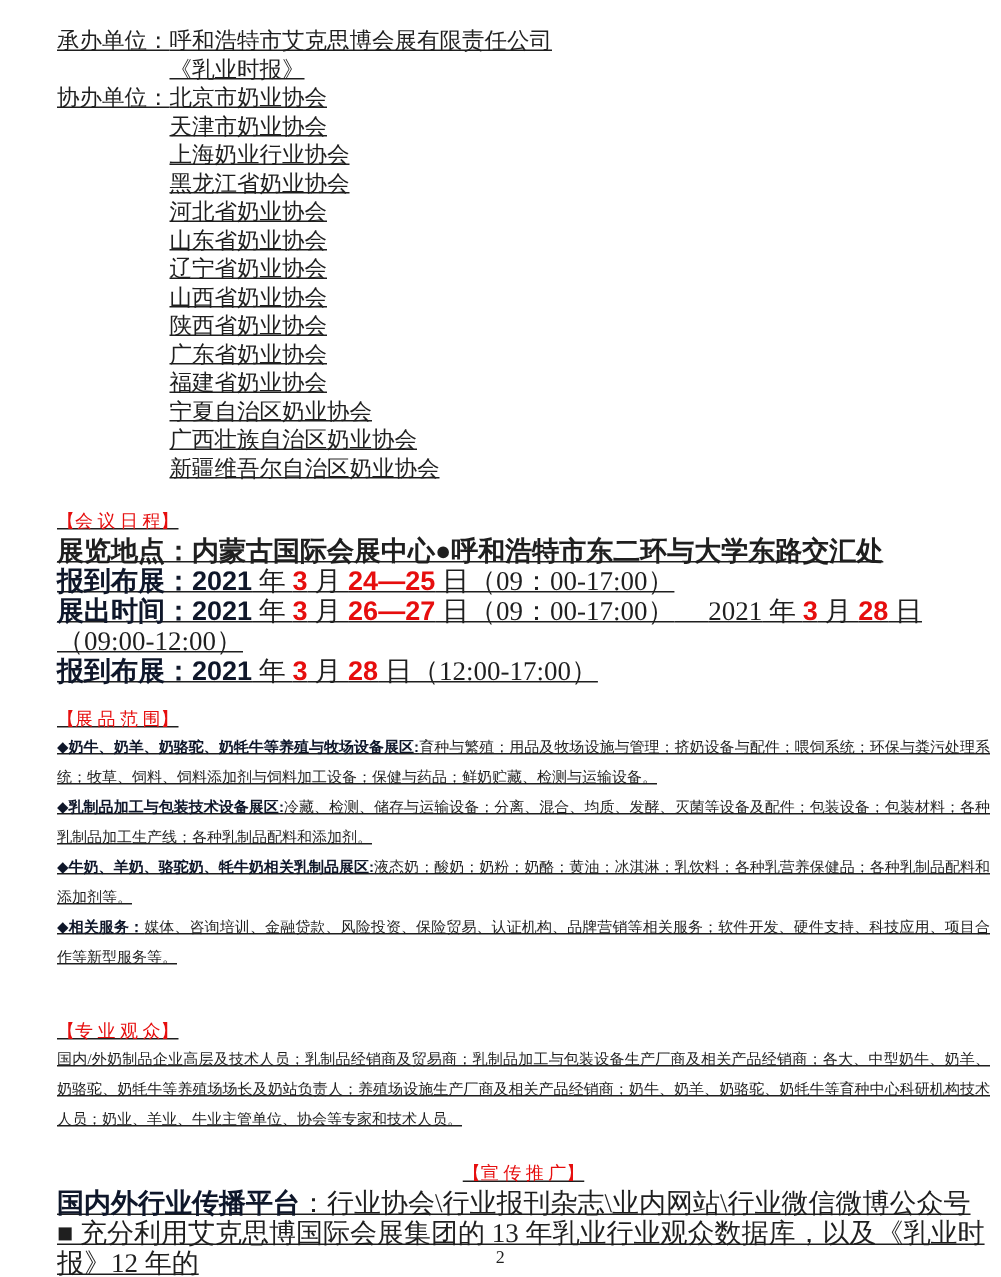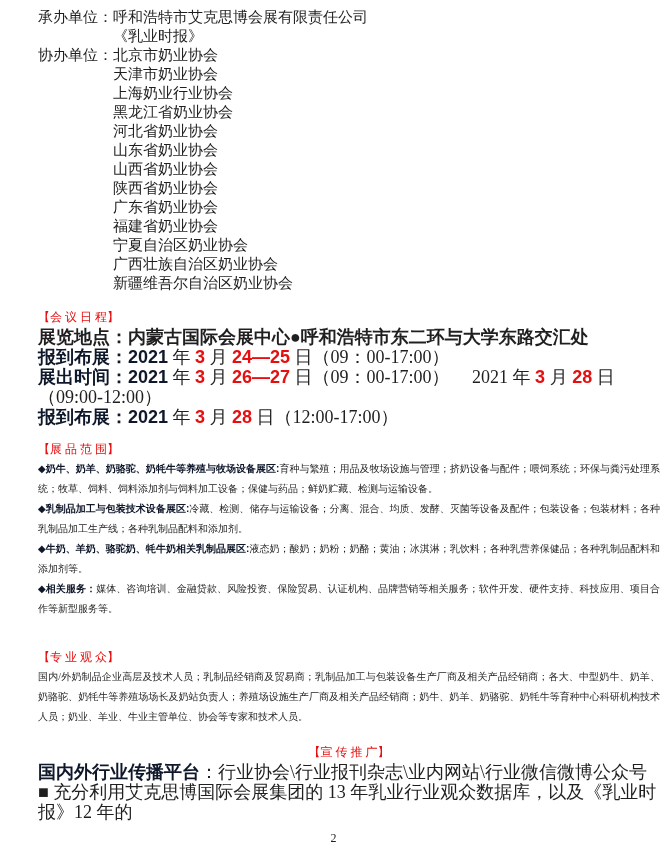--- a/index.html
+++ b/index.html
@@ -1,21 +1,21 @@
 <!DOCTYPE html>
 <html><head>
 <meta charset="utf-8">
 <style>
   html,body{margin:0;padding:0;background:#ffffff;}
   .page{
     width:667px;height:851px;background:#ffffff;position:relative;overflow:hidden;
     font-family:"Liberation Serif","DejaVu Serif",serif;
     color:#1f1f1f;
   }
-  .content{padding:8px 7px 0 38px;width:622px;box-sizing:content-box;}
+  .content{padding:19px 7px 0 38px;width:622px;box-sizing:content-box;text-decoration:underline;}
   .kv-row{display:flex;font-size:15px;line-height:19px;}
   .kv-label{width:75px;flex:none;}
   .kv-values{flex:1;}
   .list-line{line-height:19px;}
   .sec-head{color:#e60e0e;font-size:12px;line-height:20px;}
   .mt-schedule{margin-top:14px;}
   .mt-exhibits{margin-top:12px;}
   .mt-audience{margin-top:28px;}
   .mt-promo{margin-top:15px;text-align:center;}
   .line{font-size:18px;line-height:20px;white-space:nowrap;}
@@ -54,20 +54,21 @@
 
     <div class="kv-row">
       <div class="kv-label">协办单位：</div>
       <div class="kv-values">
           <div class="list-line">北京市奶业协会</div>
           <div class="list-line">天津市奶业协会</div>
           <div class="list-line">上海奶业行业协会</div>
           <div class="list-line">黑龙江省奶业协会</div>
           <div class="list-line">河北省奶业协会</div>
           <div class="list-line">山东省奶业协会</div>
+          <div class="list-line">辽宁省奶业协会</div>
           <div class="list-line">山西省奶业协会</div>
           <div class="list-line">陕西省奶业协会</div>
           <div class="list-line">广东省奶业协会</div>
           <div class="list-line">福建省奶业协会</div>
           <div class="list-line">宁夏自治区奶业协会</div>
           <div class="list-line">广西壮族自治区奶业协会</div>
           <div class="list-line">新疆维吾尔自治区奶业协会</div>
         </div>
     </div>
 

